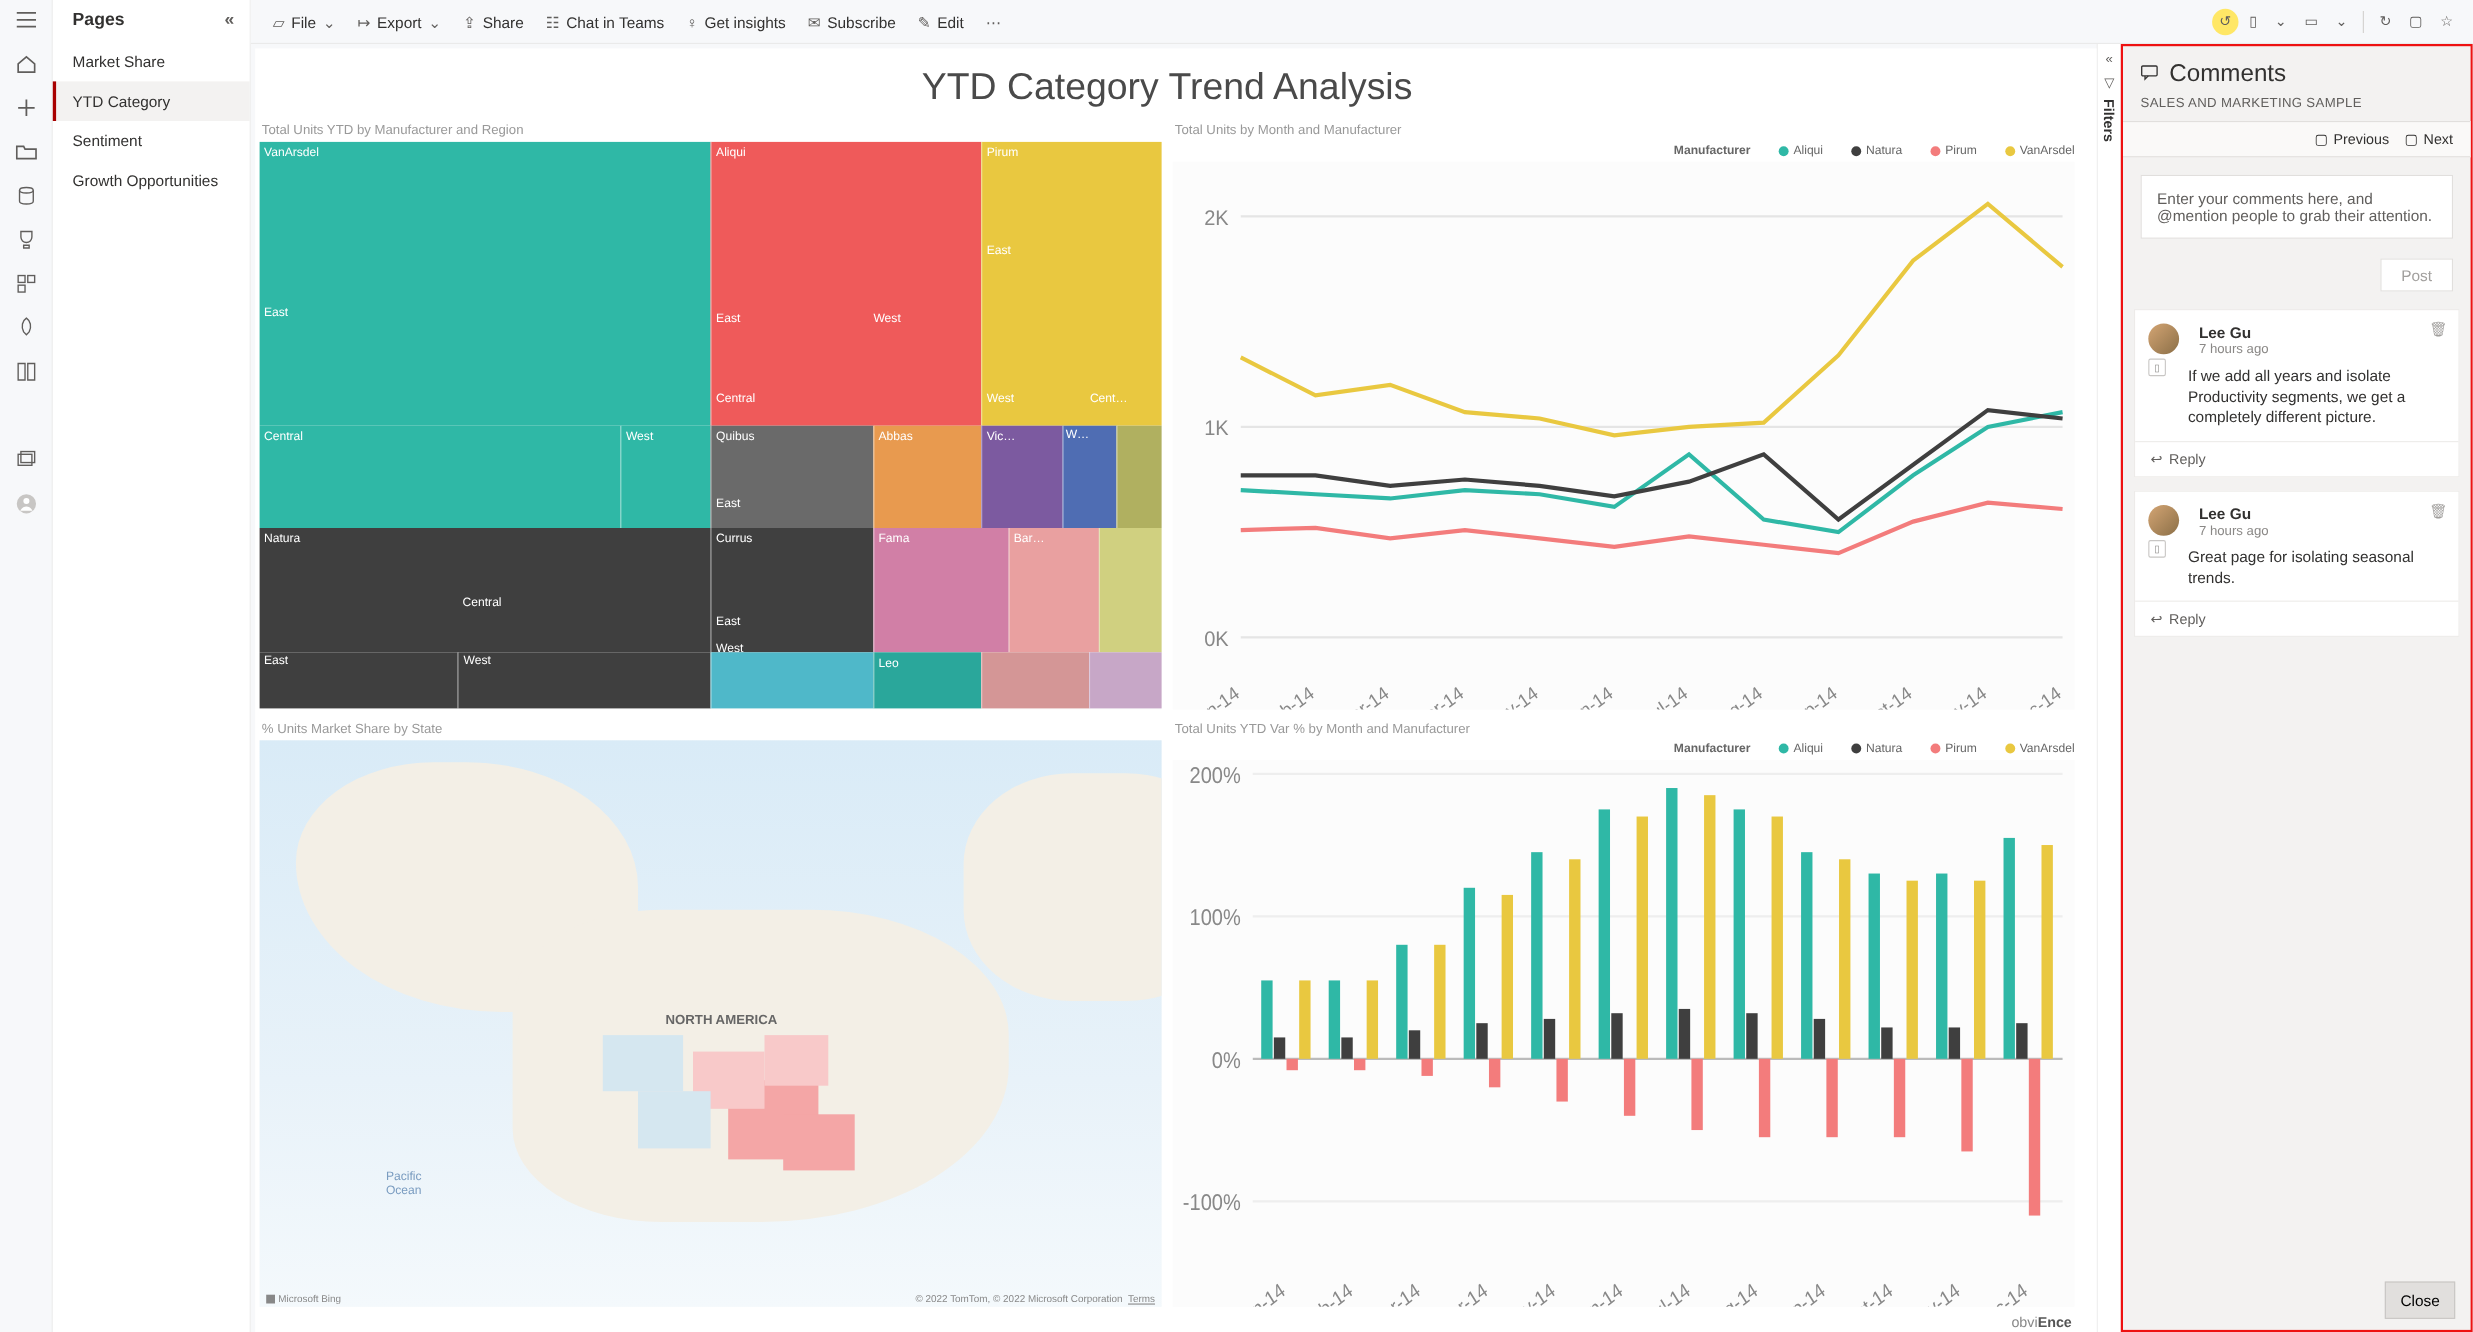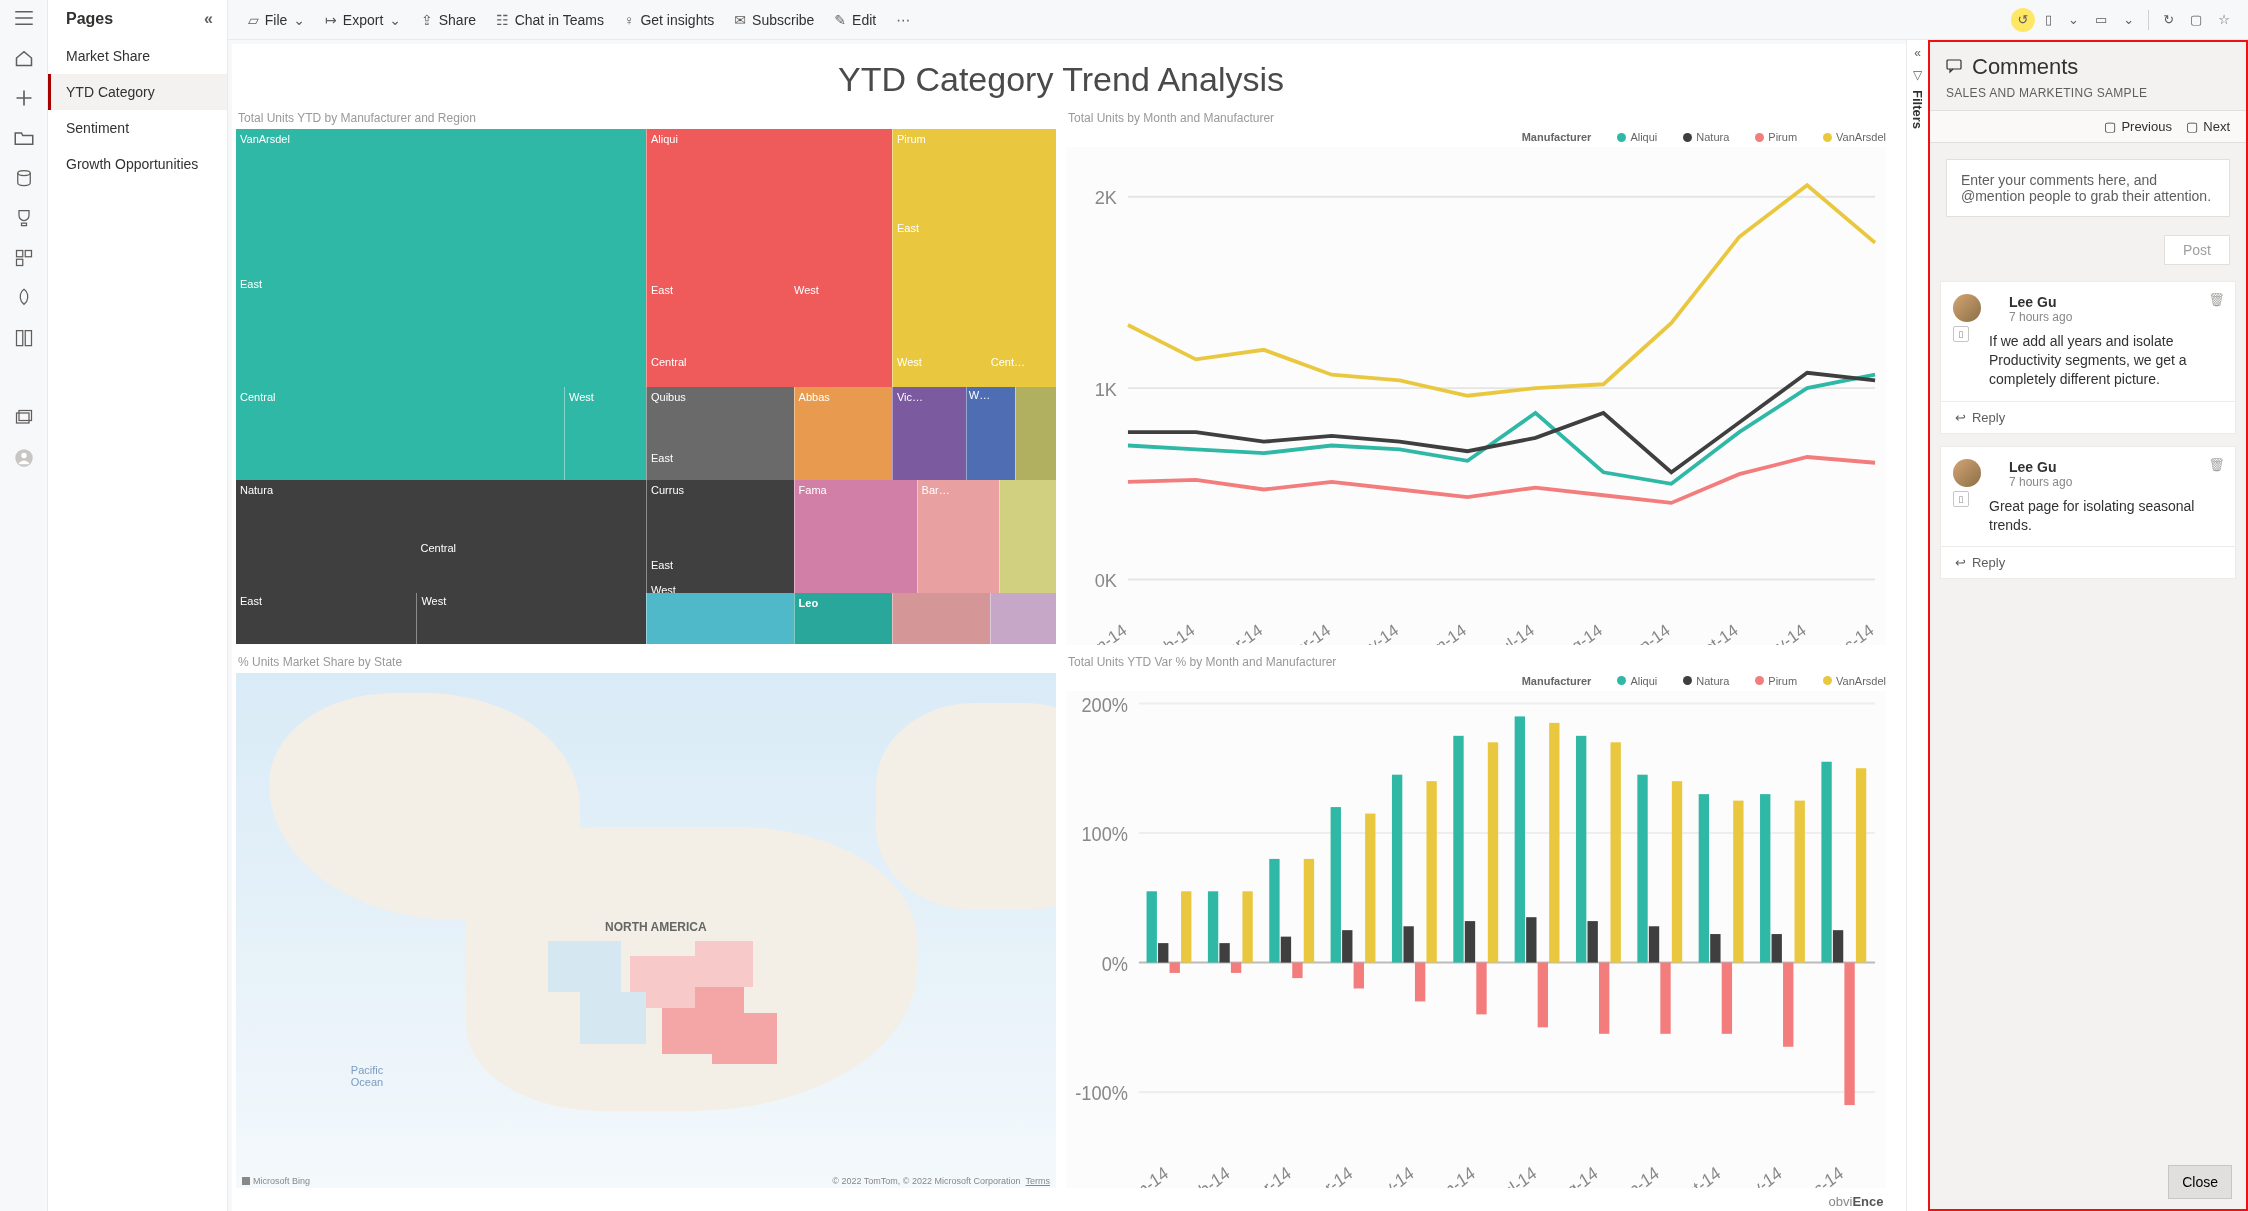--- a/index.html
+++ b/index.html
@@ -65,21 +65,21 @@
 .comments-head { display:flex; align-items:center; gap:10px; padding:12px 16px 6px; font-size:22px; font-weight:400; color:#323130; }
 .comments-sub { padding:0 16px 10px; font-size:12px; color:#605e5c; letter-spacing:.3px; }
 .comments-nav { display:flex; justify-content:flex-end; gap:14px; padding:8px 16px; border-top:1px solid #e1dfdd; border-bottom:1px solid #e1dfdd; background:#faf9f8; font-size:13px; }
 .comments-nav .nbtn { display:flex; align-items:center; gap:5px; cursor:pointer; color:#323130; }
 .compose { padding:16px; }
 .compose .box { background:#fff; border:1px solid #e1dfdd; padding:12px 14px; font-size:14px; color:#323130; min-height:58px; }
 .compose .post { text-align:right; padding-top:18px; }
 .compose .post button { padding:6px 18px; background:#fff; border:1px solid #e1dfdd; color:#a19f9d; font-size:14px; cursor:pointer; }
 .cthread { flex:1; overflow:auto; padding:0 10px 10px; }
 .ccard { background:#fff; margin-bottom:12px; border:1px solid #edebe9; }
-.ccard .chead { display:flex; align-items:flex-start; gap:28px; padding:12px 12px 6px; position:relative; }
+.ccard .chead { display:flex; align-items:flex-start; gap:18px; padding:12px 12px 6px; position:relative; }
 .ccard .avatar { width:28px; height:28px; border-radius:50%; background:linear-gradient(135deg,#d4a574,#8b6f47); flex-shrink:0; }
 .ccard .who { font-weight:600; font-size:14px; }
 .ccard .when { font-size:12px; color:#8a8886; }
 .ccard .del { position:absolute; right:10px; top:10px; color:#a19f9d; cursor:pointer; font-size:13px; }
 .ccard .bk { position:absolute; left:12px; top:44px; width:16px; height:16px; border:1px solid #c8c6c4; border-radius:2px; background:#fff; display:flex; align-items:center; justify-content:center; font-size:9px; color:#8a8886; }
 .ccard .cbody { padding:2px 14px 12px 48px; font-size:14px; line-height:1.35; color:#323130; }
 .ccard .creply { border-top:1px solid #edebe9; padding:8px 14px; font-size:13px; color:#605e5c; display:flex; align-items:center; gap:6px; cursor:pointer; }
 .cfoot { padding:10px 14px; display:flex; justify-content:flex-end; }
 .cfoot button { padding:8px 13px; background:#e1dfdd; border:1px solid #c8c6c4; font-size:14px; cursor:pointer; }
 
@@ -297,21 +297,21 @@
                     <div class="tm-lbl" style="left: 4px; top: 2px;">East</div>
                   </div>
                   <div class="tm-cell" style="width: 28%; height: 100%; background: rgb(63, 63, 63); border-left: 1px solid rgba(255, 255, 255, 0.4);">
                     <div class="tm-lbl" style="left: 4px; top: 4px;"></div>
                     <div class="tm-lbl" style="left: 4px; top: 2px;">West</div>
                   </div>
                   <div class="tm-cell" style="width: 18%; height: 100%; background: rgb(79, 184, 201); border-left: 1px solid rgba(255, 255, 255, 0.4);">
                     <div class="tm-lbl" style="left: 4px; top: 4px;"></div>
                   </div>
                   <div class="tm-cell" style="width: 12%; height: 100%; background: rgb(42, 167, 155); border-left: 1px solid rgba(255, 255, 255, 0.4);">
-                    <div class="tm-lbl" style="left: 4px; top: 4px; font-weight: bold;">Leo</div>
+                    <div class="tm-lbl" style="left: 4px; top: 4px;">Leo</div>
                   </div>
                   <div class="tm-cell" style="width: 12%; height: 100%; background: rgb(212, 150, 150); border-left: 1px solid rgba(255, 255, 255, 0.4);">
                     <div class="tm-lbl" style="left: 4px; top: 4px;"></div>
                   </div>
                   <div class="tm-cell" style="width: 8%; height: 100%; background: rgb(199, 167, 199); border-left: 1px solid rgba(255, 255, 255, 0.4);">
                     <div class="tm-lbl" style="left: 4px; top: 4px;"></div>
                   </div>
                 </div>
               </div>
           </div>

